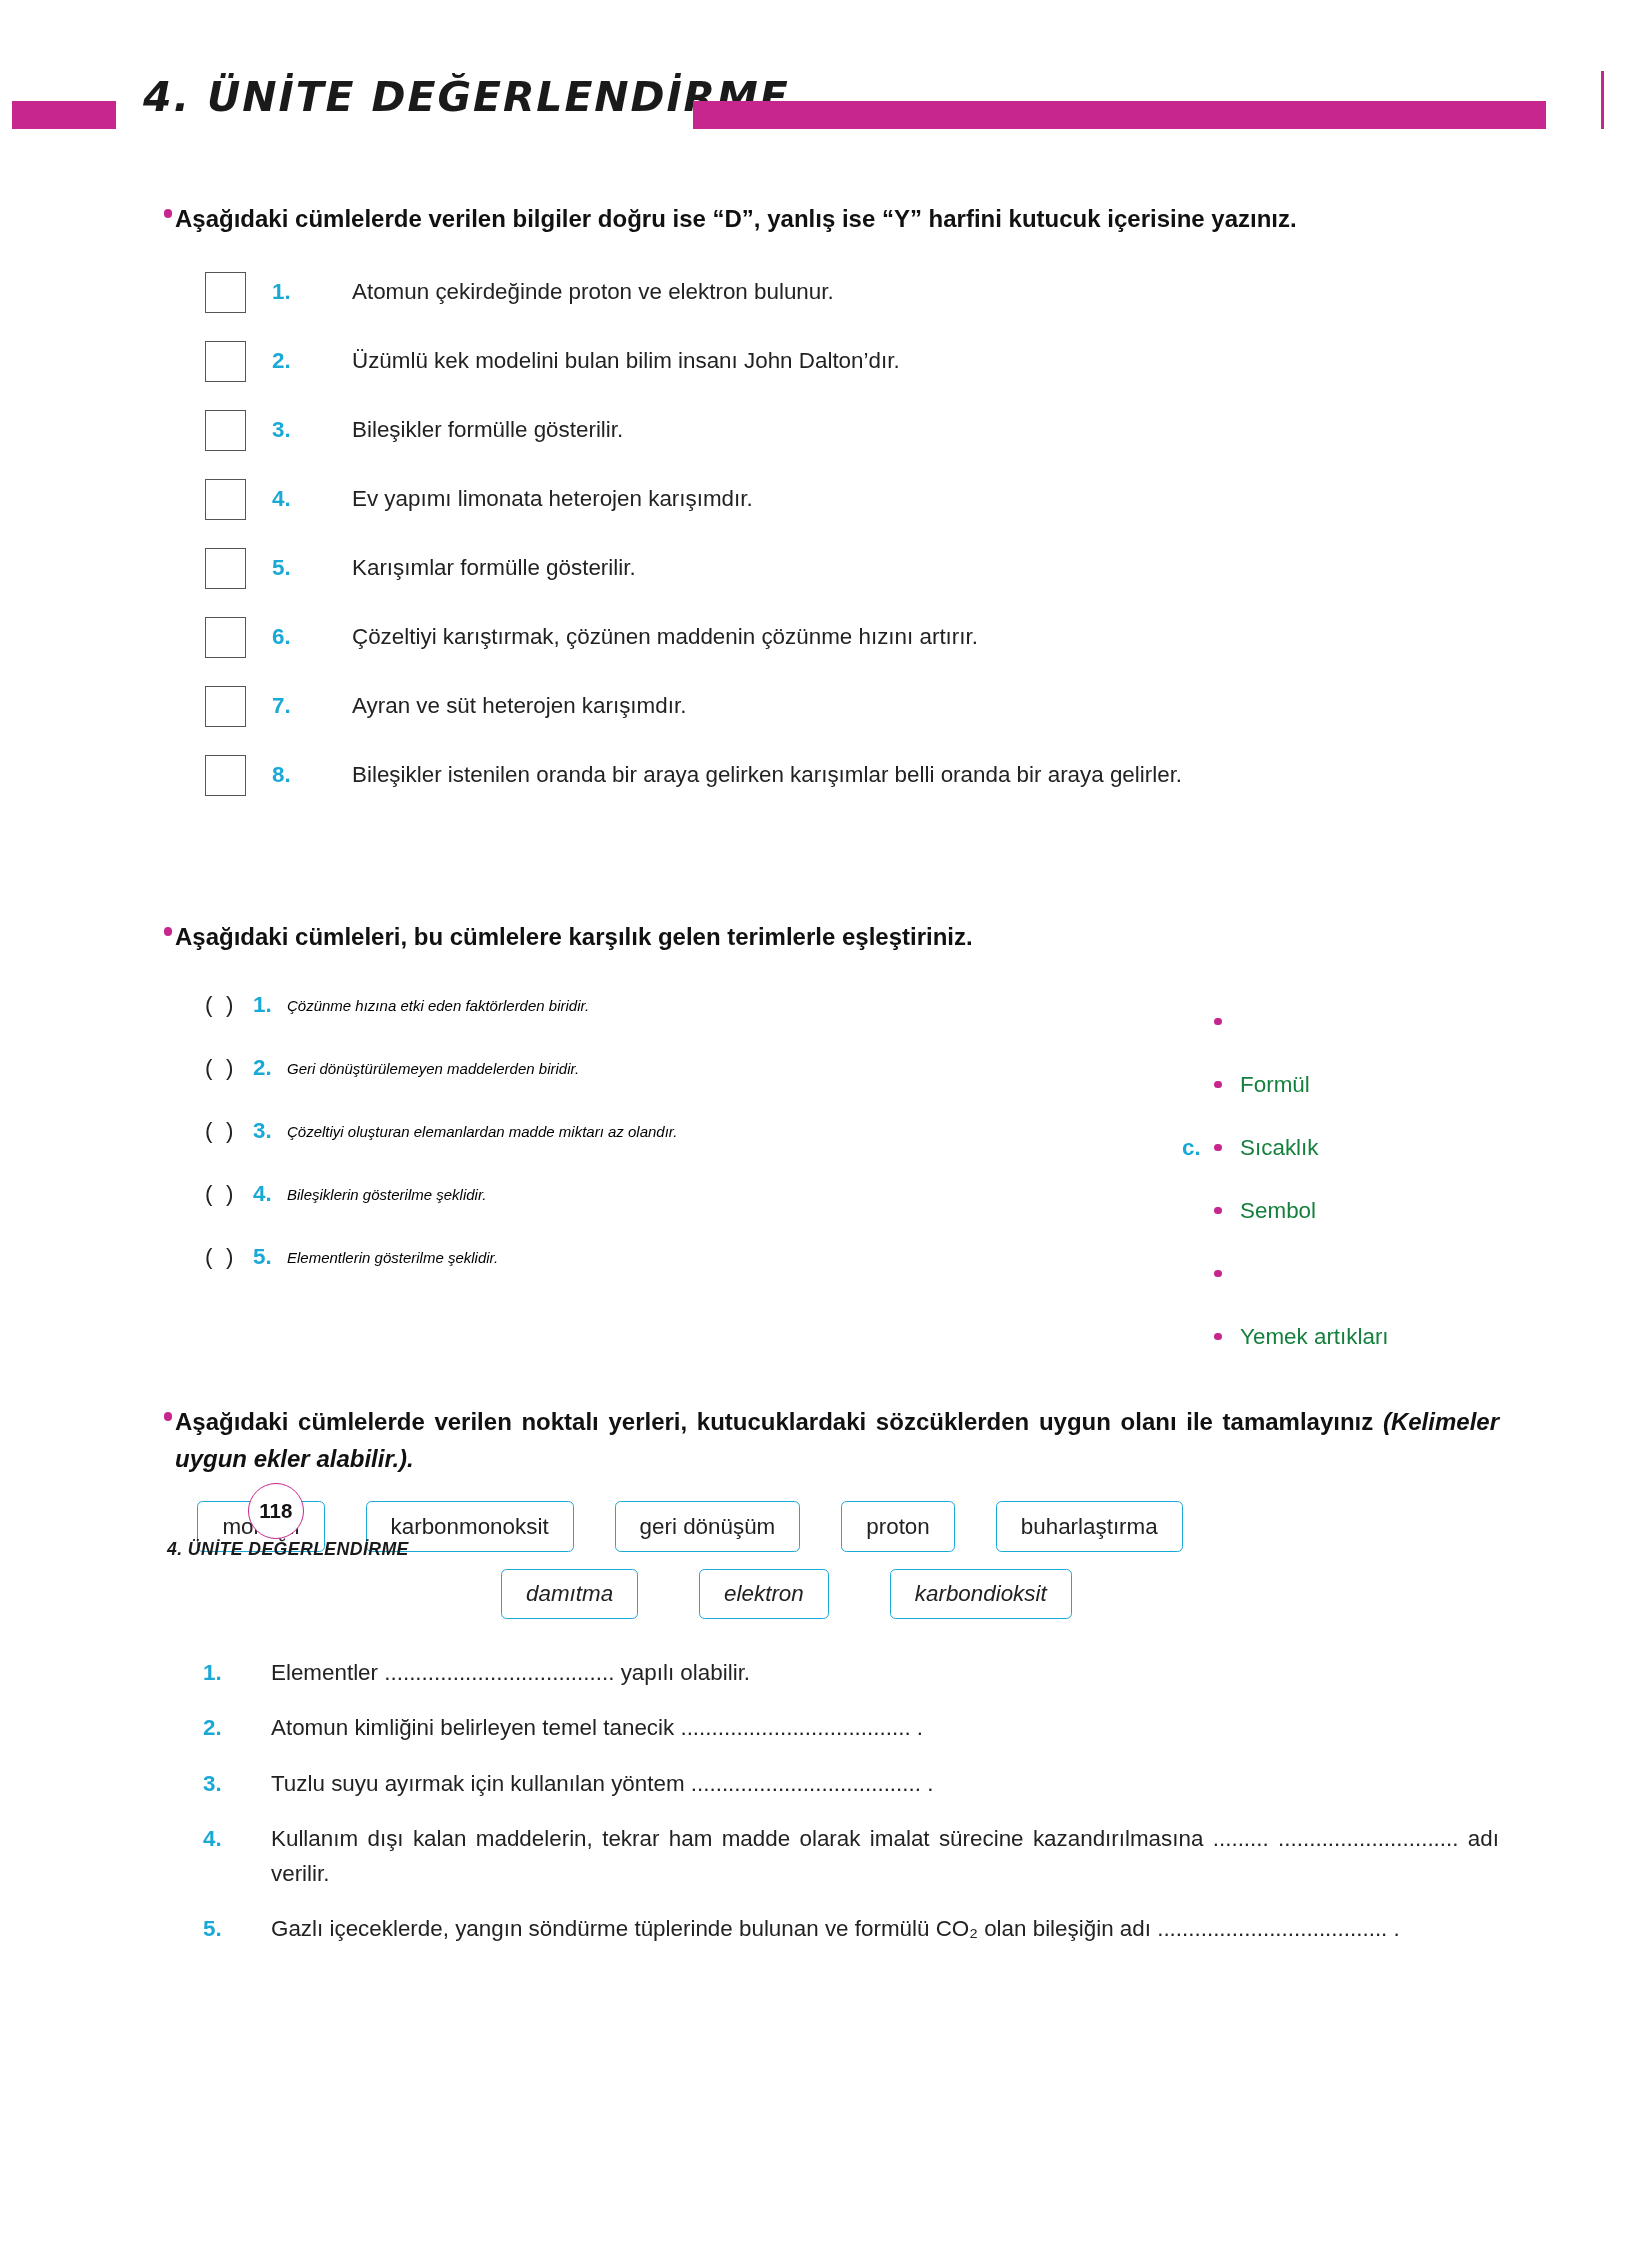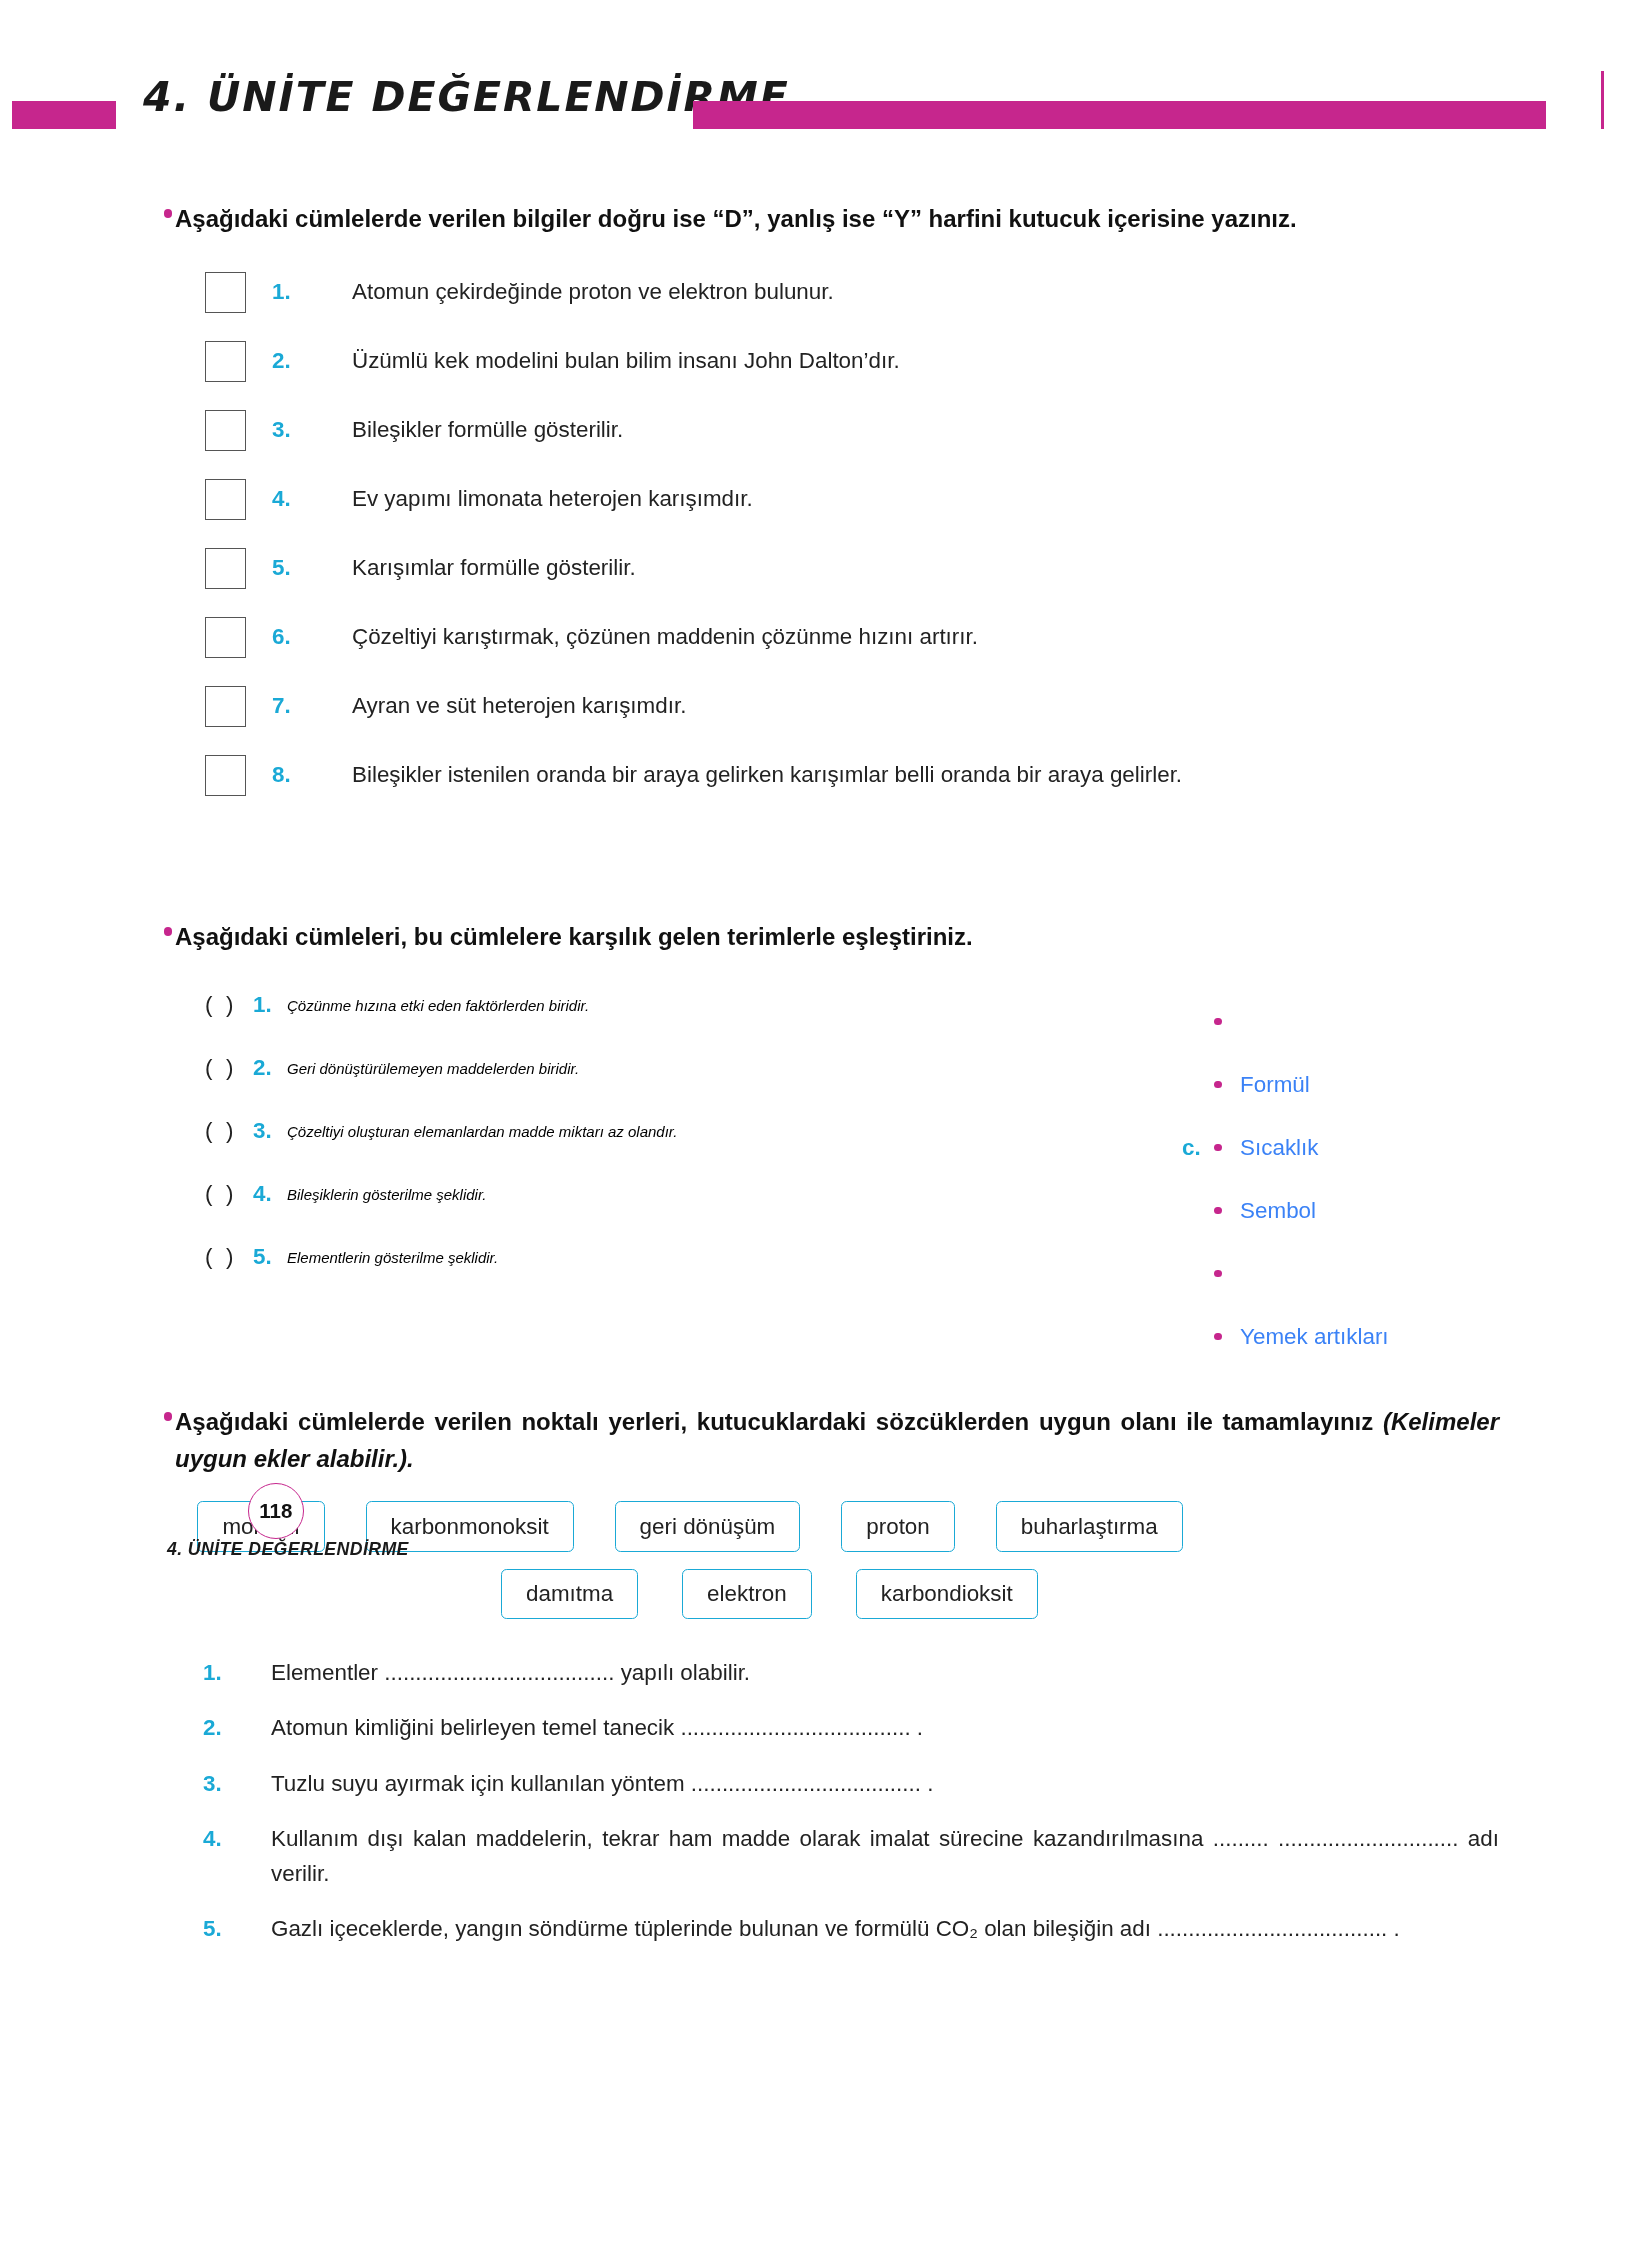--- a/index.html
+++ b/index.html
@@ -176,39 +176,40 @@
   .term-dot {
     width: 7.5px;
     height: 7.5px;
     border-radius: 50%;
     background: #c6268d;
     margin-right: 18.6px;
     flex: 0 0 auto;
   }
   .term-label {
     font-size: 22.4px;
-    color: #3b82f6;
+    color: #15803d;
   }
 
   
   .wordbank {
     margin-top: 24px;
   }
   .wordbank-row {
     display: flex;
     align-items: center;
   }
   .wordbank-row.row1 {
     padding-left: 22.4px;
     gap: 41px;
   }
   .wordbank-row.row2 {
     padding-left: 326px;
-    gap: 44px;
+    gap: 61px;
     margin-top: 17px;
+    font-style: italic;
   }
   .word-chip {
     border: 1.7px solid #1aa9d6;
     border-radius: 5.6px;
     padding: 11.2px 24px;
     font-size: 22.4px;
     color: #222;
     background: #fff;
     white-space: nowrap;
   }

